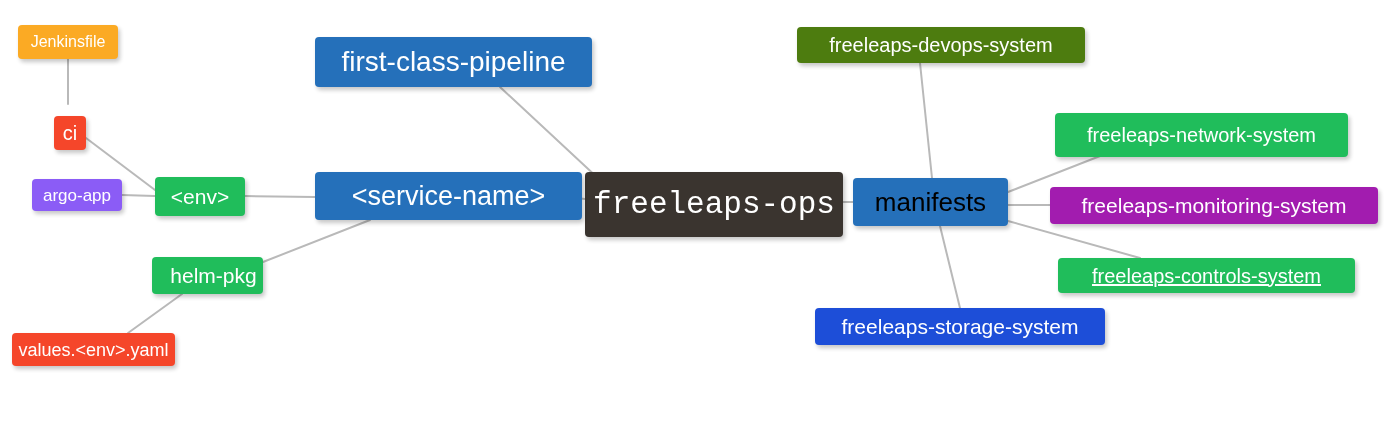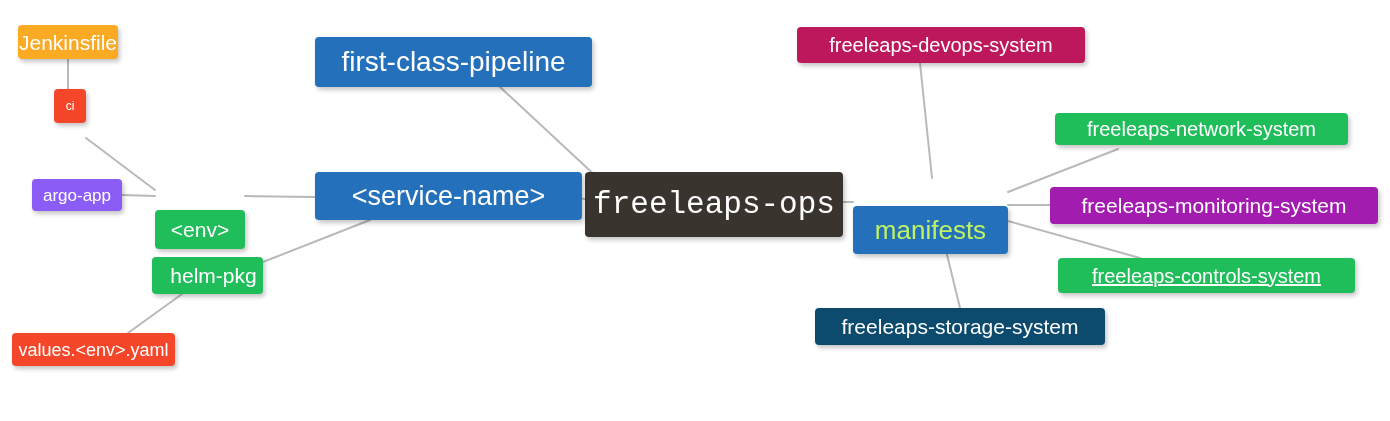--- a/index.html
+++ b/index.html
@@ -39,25 +39,25 @@
       <line x1="182" y1="294" x2="128" y2="333" stroke="#b9b9b9" stroke-width="2" stroke-linecap="round"></line>
       <line x1="932" y1="178" x2="920" y2="63" stroke="#b9b9b9" stroke-width="2" stroke-linecap="round"></line>
       <line x1="1008" y1="192" x2="1118" y2="149" stroke="#b9b9b9" stroke-width="2" stroke-linecap="round"></line>
       <line x1="1008" y1="205" x2="1050" y2="205" stroke="#b9b9b9" stroke-width="2" stroke-linecap="round"></line>
       <line x1="1008" y1="221" x2="1140" y2="258" stroke="#b9b9b9" stroke-width="2" stroke-linecap="round"></line>
       <line x1="940" y1="226" x2="960" y2="308" stroke="#b9b9b9" stroke-width="2" stroke-linecap="round"></line>
     </svg>
 <div class="node" style="left: 585px; top: 172px; width: 258px; height: 65px; background: rgb(58, 52, 47); font-size: 31px; color: rgb(255, 255, 255); font-family: Liberation Mono, monospace;">freeleaps-ops</div>
     <div class="node" style="left: 315px; top: 172px; width: 267px; height: 48px; background: rgb(37, 112, 186); font-size: 27px; color: rgb(255, 255, 255);">&lt;service-name&gt;</div>
     <div class="node" style="left: 315px; top: 37px; width: 277px; height: 50px; background: rgb(37, 112, 186); font-size: 28px; color: rgb(255, 255, 255);">first-class-pipeline</div>
-    <div class="node" style="left: 155px; top: 177px; width: 90px; height: 39px; background: rgb(32, 189, 91); font-size: 21px; color: rgb(255, 255, 255); margin-top: 33px;">&lt;env&gt;</div>
+    <div class="node" style="left: 155px; top: 177px; width: 90px; height: 39px; background: rgb(32, 189, 91); font-size: 21px; color: rgb(255, 255, 255);">&lt;env&gt;</div>
     <div class="node" style="left: 152px; top: 257px; width: 111px; height: 37px; background: rgb(32, 189, 91); font-size: 21px; color: rgb(255, 255, 255); padding-left: 12px;">helm-pkg</div>
-    <div class="node" style="left: 54px; top: 89px; width: 32px; height: 34px; background: rgb(245, 70, 42); font-size: 12px; color: rgb(255, 255, 255);">ci</div>
+    <div class="node" style="left: 54px; top: 116px; width: 32px; height: 34px; background: rgb(245, 70, 42); font-size: 20px; color: rgb(255, 255, 255);">ci</div>
     <div class="node" style="left: 32px; top: 179px; width: 90px; height: 32px; background: #8b5cf6; font-size: 17px; color: rgb(255, 255, 255);">argo-app</div>
-    <div class="node" style="left: 18px; top: 25px; width: 100px; height: 34px; background: rgb(251, 170, 36); font-size: 21px; color: rgb(255, 255, 255);">Jenkinsfile</div>
+    <div class="node" style="left: 18px; top: 25px; width: 100px; height: 34px; background: rgb(251, 170, 36); font-size: 16px; color: rgb(255, 255, 255);">Jenkinsfile</div>
     <div class="node" style="left: 12px; top: 333px; width: 163px; height: 33px; background: rgb(245, 70, 42); font-size: 18px; color: rgb(255, 255, 255);">values.&lt;env&gt;.yaml</div>
-    <div class="node" style="left: 853px; top: 178px; width: 155px; height: 48px; background: rgb(37, 112, 186); font-size: 26px; color: #bef264; margin-top: 28px;">manifests</div>
-    <div class="node" style="left: 797px; top: 27px; width: 288px; height: 36px; background: #be185d; font-size: 20px; color: rgb(255, 255, 255);">freeleaps-devops-system</div>
-    <div class="node" style="left: 1055px; top: 113px; width: 293px; height: 32px; background: rgb(32, 189, 91); font-size: 20px; color: rgb(255, 255, 255);">freeleaps-network-system</div>
+    <div class="node" style="left: 853px; top: 178px; width: 155px; height: 48px; background: rgb(37, 112, 186); font-size: 26px; color: #000000;">manifests</div>
+    <div class="node" style="left: 797px; top: 27px; width: 288px; height: 36px; background: #4d7c0f; font-size: 20px; color: rgb(255, 255, 255);">freeleaps-devops-system</div>
+    <div class="node" style="left: 1055px; top: 113px; width: 293px; height: 44px; background: rgb(32, 189, 91); font-size: 20px; color: rgb(255, 255, 255);">freeleaps-network-system</div>
     <div class="node" style="left: 1050px; top: 187px; width: 328px; height: 37px; background: #a21caf; font-size: 21px; color: rgb(255, 255, 255);">freeleaps-monitoring-system</div>
     <div class="node" style="left: 1058px; top: 258px; width: 297px; height: 35px; background: rgb(32, 189, 91); font-size: 20px; color: rgb(255, 255, 255); text-decoration: underline;">freeleaps-controls-system</div>
-    <div class="node" style="left: 815px; top: 308px; width: 290px; height: 37px; background: #0c4a6e; font-size: 21px; color: rgb(255, 255, 255);">freeleaps-storage-system</div>
+    <div class="node" style="left: 815px; top: 308px; width: 290px; height: 37px; background: #1d4ed8; font-size: 21px; color: rgb(255, 255, 255);">freeleaps-storage-system</div>
   </div>
 
 </body></html>

